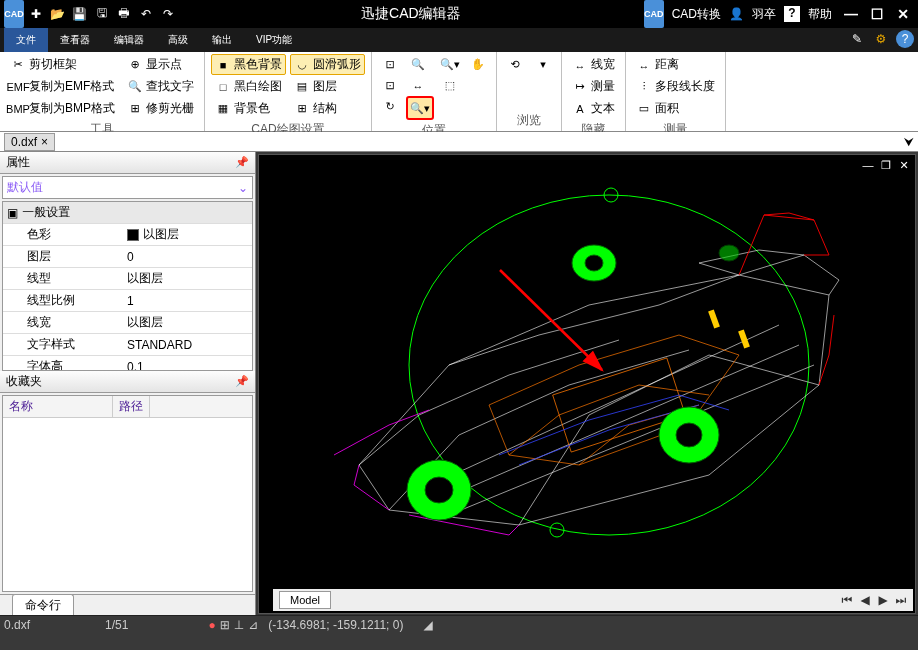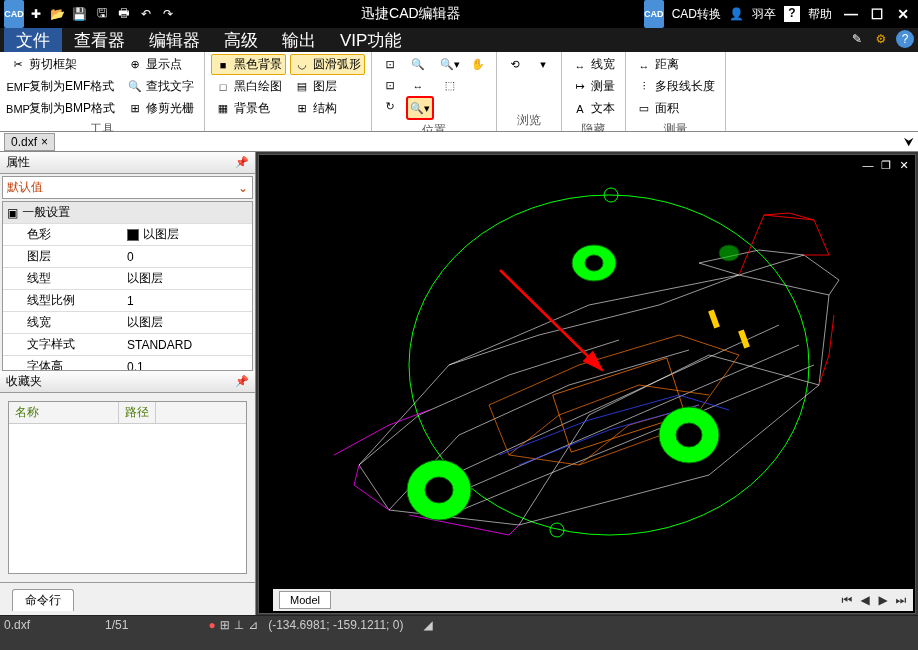--- a/index.html
+++ b/index.html
@@ -9,21 +9,21 @@
 .title-bar { height: 28px; background: #000; display: flex; align-items: center; padding: 0 4px; }
 .title-bar .qat { display: flex; gap: 2px; }
 .title-bar .qat .icon-btn { width: 20px; height: 20px; display: flex; align-items: center; justify-content: center; cursor: pointer; color: #fff; }
 .title-bar .title { flex: 1; text-align: center; color: #fff; font-size: 14px; }
 .title-bar .right { display: flex; gap: 4px; align-items: center; }
 .title-bar .right .label { color: #fff; margin: 0 4px; }
 .title-bar .right .win-btn { width: 22px; height: 20px; display: flex; align-items: center; justify-content: center; cursor: pointer; font-size: 14px; font-weight: bold; }
 
 
 .tabs { height: 24px; background: #1a1a1a; display: flex; align-items: stretch; padding-left: 4px; position: relative; }
-.tabs .tab { padding: 0 12px; display: flex; align-items: center; color: #fff; cursor: pointer; font-size: 17px; }
+.tabs .tab { padding: 0 12px; display: flex; align-items: center; color: #fff; cursor: pointer; font-size: 10px; }
 .tabs .tab.active { background: #2a579a; }
 .tabs .right-icons { position: absolute; right: 4px; top: 2px; display: flex; gap: 6px; }
 .tabs .right-icons span { width: 18px; height: 18px; display: flex; align-items: center; justify-content: center; cursor: pointer; }
 
 
 .ribbon { height: 80px; background: #fff; border-bottom: 1px solid #888; display: flex; }
 .group { border-right: 1px solid #c0c0c0; display: flex; flex-direction: column; padding: 2px 6px 0; }
 .group .items { flex: 1; display: flex; gap: 4px; }
 .group .col { display: flex; flex-direction: column; gap: 1px; }
 .group .g-btn { display: flex; align-items: center; gap: 3px; padding: 1px 3px; cursor: pointer; color: #000; border: 1px solid transparent; border-radius: 2px; white-space: nowrap; }
@@ -36,32 +36,32 @@
 .doc-tabs { height: 20px; background: #fff; border-bottom: 1px solid #888; display: flex; align-items: center; padding-left: 4px; position: relative; }
 .doc-tabs .doc-tab { background: #e0e0e0; border: 1px solid #999; padding: 1px 6px; display: flex; align-items: center; gap: 4px; color: #000; font-size: 11px; }
 .doc-tabs .close { cursor: pointer; }
 .doc-tabs .rarrow { position: absolute; right: 4px; color: #000; cursor: pointer; }
 
 
 .main { position: absolute; top: 152px; bottom: 34px; left: 0; right: 0; display: flex; }
 .left-panel { width: 256px; background: #f0f0f0; border-right: 1px solid #888; display: flex; flex-direction: column; }
 .panel-title { background: linear-gradient(#fdfdfd,#e4e4e4); border-bottom: 1px solid #999; padding: 2px 6px; color: #000; display: flex; justify-content: space-between; align-items: center; }
 .panel-title .pin { cursor: pointer; font-size: 11px; }
-.combo { background: #fff; border: 1px solid #999; margin: 2px; padding: 2px 4px; color: #c2410c; display: flex; justify-content: space-between; align-items: center; }
+.combo { background: #fff; border: 1px solid #999; margin: 2px; padding: 2px 4px; color: #8b5cf6; display: flex; justify-content: space-between; align-items: center; }
 .prop-grid { background: #fff; border: 1px solid #999; margin: 0 2px; flex: 0 0 auto; color: #000; overflow-y: auto; }
 .prop-grid .section { background: #e8e8e8; padding: 2px 4px; font-weight: normal; display: flex; align-items: center; gap: 4px; }
 .prop-grid .row { display: flex; border-top: 1px solid #ddd; }
 .prop-grid .row .k { width: 120px; padding: 2px 4px 2px 24px; }
 .prop-grid .row .v { flex: 1; padding: 2px 4px; white-space: nowrap; display: flex; align-items: center; gap: 4px; }
 .prop-grid .row .v .swatch { width: 12px; height: 12px; background: #000; border: 1px solid #666; display: inline-block; }
-.fav-list { flex: 1; background: #fff; border: 1px solid #999; margin: 8px; color: #4d7c0f; overflow: auto; }
+.fav-list { flex: 1; background: #fff; border: 1px solid #999; margin: 2px; color: #4c1d95; overflow: auto; }
 .fav-list .hdr { display: flex; border-bottom: 1px solid #ccc; background: #f4f4f4; }
 .fav-list .hdr span { padding: 2px 6px; border-right: 1px solid #ccc; }
 .fav-list .hdr span:first-child { width: 110px; }
-.cmd-tab { height: 34px; background: #f0f0f0; border-top: 1px solid #999; display: flex; align-items: center; padding-left: 12px; }
+.cmd-tab { height: 22px; background: #f0f0f0; border-top: 1px solid #999; display: flex; align-items: flex-end; padding-left: 12px; }
 .cmd-tab .t { background: #fff; border: 1px solid #999; border-bottom: none; padding: 2px 12px; color: #000; font-size: 12px; border-radius: 3px 3px 0 0; }
 
 
 .viewport { flex: 1; background: #000; position: relative; border: 1px solid #555; margin: 2px; }
 .vp-ctrls { position: absolute; top: 3px; right: 3px; display: flex; gap: 2px; }
 .vp-ctrls span { width: 16px; height: 14px; color: #fff; font-size: 11px; cursor: pointer; display: flex; align-items: center; justify-content: center; }
 .model-tab { position: absolute; left: 14px; bottom: 2px; right: 2px; height: 22px; background: #eee; display: flex; align-items: center; }
 .model-tab .mt { background: #fff; border: 1px solid #999; padding: 2px 10px; color: #000; margin-left: 6px; font-size: 11px; }
 .model-tab .nav { margin-left: auto; display: flex; gap: 2px; padding-right: 4px; }
 .model-tab .nav span { width: 16px; color: #333; cursor: pointer; text-align: center; }
@@ -176,20 +176,21 @@
           <div class="g-btn">
             <span class="ico">▤</span>
             <span>图层</span>
           </div>
           <div class="g-btn">
             <span class="ico">⊞</span>
             <span>结构</span>
           </div>
         </div>
       </div>
+      <div class="label">CAD绘图设置</div>
     </div>
     <div class="group">
       <div class="items">
         <div class="col">
           <div class="g-btn">
             <span class="ico">⊡</span>
           </div>
           <div class="g-btn">
             <span class="ico">⊡</span>
           </div>

